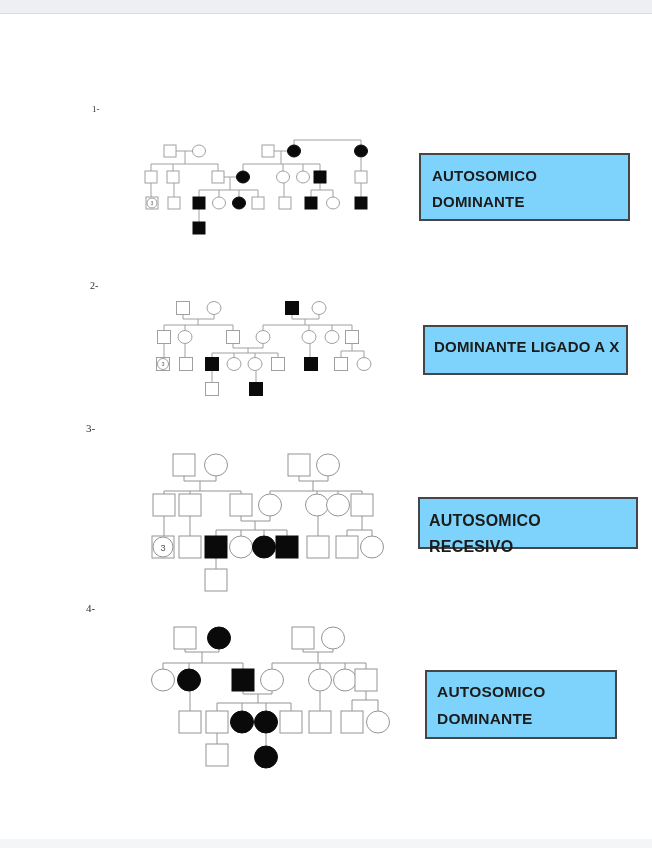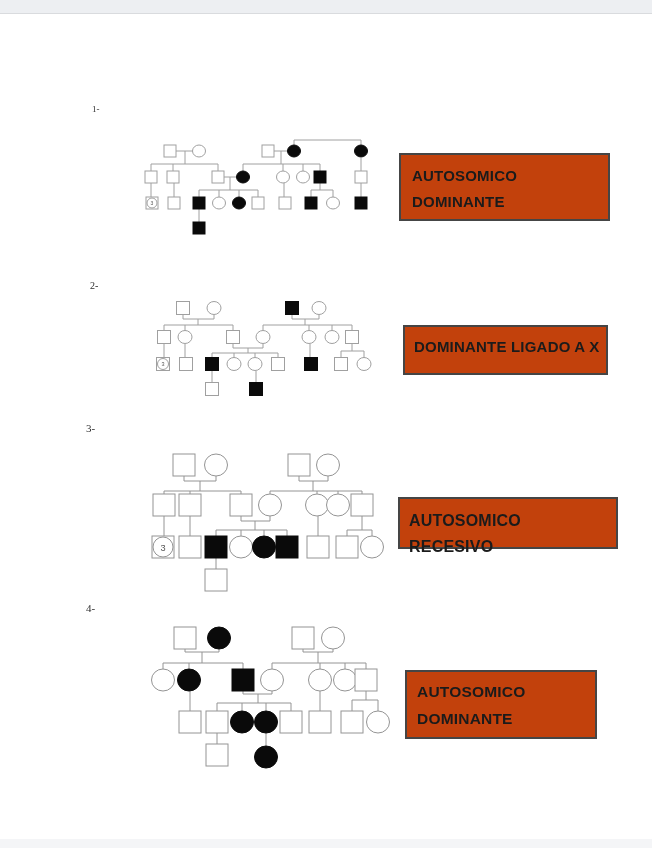--- a/index.html
+++ b/index.html
@@ -7,23 +7,23 @@
        font-family:"Liberation Sans",sans-serif;}
   .bar{position:absolute;left:0;right:0;}
   .bar.top{top:0;height:13px;border-bottom:1px solid #d9dbde;}
   .bar.bottom{bottom:0;height:9px;}
   svg.overlay{position:absolute;left:0;top:0;z-index:1;}
   .num{position:absolute;z-index:2;font-family:"Liberation Serif",serif;color:#2e2e2e;}
   .n1{left:92px;top:104px;font-size:9px;}
   .n2{left:90px;top:280px;font-size:10px;}
   .n3{left:86px;top:422px;font-size:11px;}
   .n4{left:86px;top:602px;font-size:11px;}
-  .labelbox{position:absolute;z-index:2;border:2px solid #454545;background:#c2410c;
+  .labelbox{position:absolute;z-index:2;border:2px solid #454545;background:#7dd3fc;
        box-sizing:border-box;font-weight:bold;color:#1b1b1b;letter-spacing:.2px;
-       font-family:"Liberation Sans",sans-serif;}
+       font-family:"Liberation Sans",sans-serif;margin-left:20px;}
   .b1{left:399px;top:153px;width:211px;height:68px;padding:8px 6px 0 11px;font-size:15px;line-height:26px;}
   .b2{left:403px;top:325px;width:205px;height:50px;padding:7px 6px 0 9px;font-size:15px;line-height:26px;}
   .b3{left:398px;top:497px;width:220px;height:52px;padding:9px 22px 0 9px;font-size:16px;line-height:26px;}
   .b4{left:405px;top:670px;width:192px;height:69px;padding:6px 6px 0 10px;font-size:15.5px;line-height:27px;}
 </style>
 </head>
 <body style="background: rgb(255, 255, 255);">
 
 <div class="bar top" style="background: rgb(237, 239, 242);"></div>
 <div class="bar bottom" style="background: rgb(244, 245, 247);"></div>

